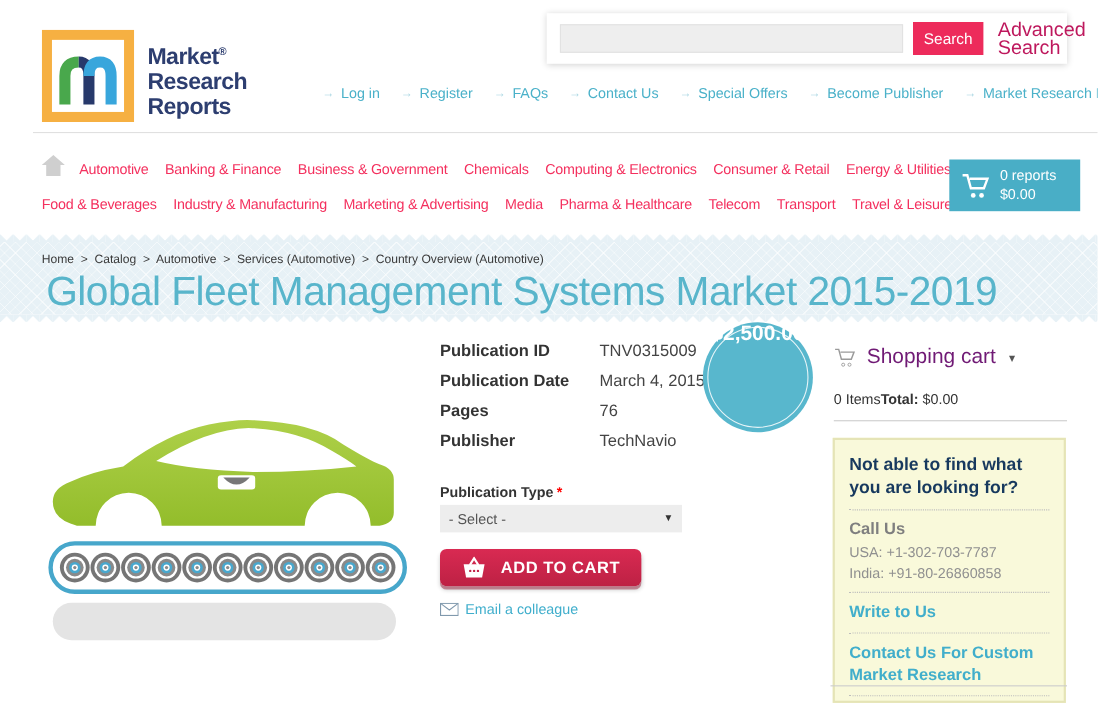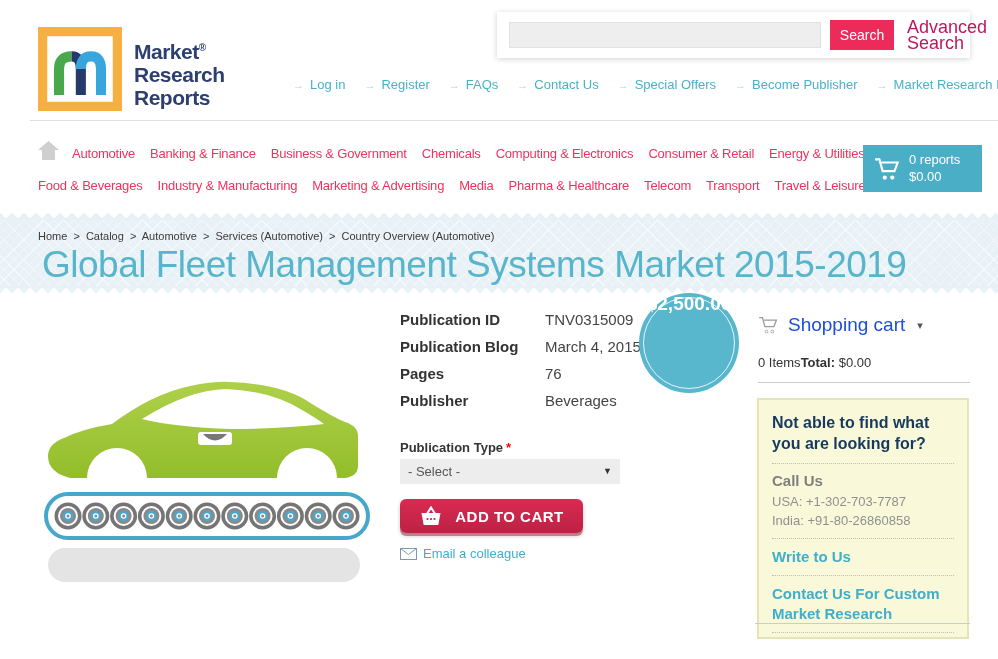--- a/index.html
+++ b/index.html
@@ -67,21 +67,21 @@
     color:#fff; font-weight:bold; font-size:15px; letter-spacing:.5px; cursor:pointer;
     display:flex; align-items:center; justify-content:center; gap:12px; font-family:"Liberation Sans", sans-serif; }
   .email-link { position:absolute; left:400px; top:546px; display:flex; align-items:center; gap:6px; color:#3faecc; font-size:13px; }
   .price-badge { position:absolute; left:639px; top:293px; width:100px; height:100px; border-radius:50%; background:#58b7cd;
     display:flex; align-items:flex-start; justify-content:center; }
   .price-badge::after { content:""; position:absolute; inset:4px; border:1px solid rgba(255,255,255,.85); border-radius:50%; }
   .price-text { color:#fff; font-size:19px; font-weight:bold; }
 
   
   .cart-header { position:absolute; left:758px; top:314px; display:flex; align-items:center; gap:8px; }
-  .cart-header .title { color:#1d4ed8; font-size:19px; }
+  .cart-header .title { color:#701a75; font-size:19px; }
   .cart-header .caret { color:#555; font-size:11px; margin-left:4px; }
   .cart-items { position:absolute; left:758px; top:355px; font-size:13px; color:#333; }
   .cart-items b { font-weight:bold; }
   .divider { position:absolute; height:1px; background:#ccc; }
   .div1 { left:758px; top:382px; width:212px; }
   .div2 { left:755px; top:623px; width:215px; }
 
   
   .help-box { position:absolute; left:757px; top:398px; width:212px; background:#f9f9da; border:2px solid #e5e4b6; padding:12px 13px 4px; }
   .help-box .heading { color:#17395e; font-weight:bold; font-size:16px; line-height:21px; }
@@ -245,30 +245,30 @@
       <rect x="8" y="182" width="312" height="34" rx="17" fill="#e4e4e4"></rect>
     </svg>
   </div>
 
   <div class="details">
     <div class="detail-row">
       <span class="detail-label">Publication ID</span>
       <span class="detail-value">TNV0315009</span>
     </div>
     <div class="detail-row">
-      <span class="detail-label">Publication Blog</span>
+      <span class="detail-label">Publication Date</span>
       <span class="detail-value">March 4, 2015</span>
     </div>
     <div class="detail-row">
       <span class="detail-label">Pages</span>
       <span class="detail-value">76</span>
     </div>
     <div class="detail-row">
       <span class="detail-label">Publisher</span>
-      <span class="detail-value">Beverages</span>
+      <span class="detail-value">TechNavio</span>
     </div>
   </div>
 
   <div class="pubtype-label">
     <span>Publication Type</span><span class="req">*</span>
   </div>
   <div class="select-wrap">
     <select>
       <option>- Select -</option>
     </select>

